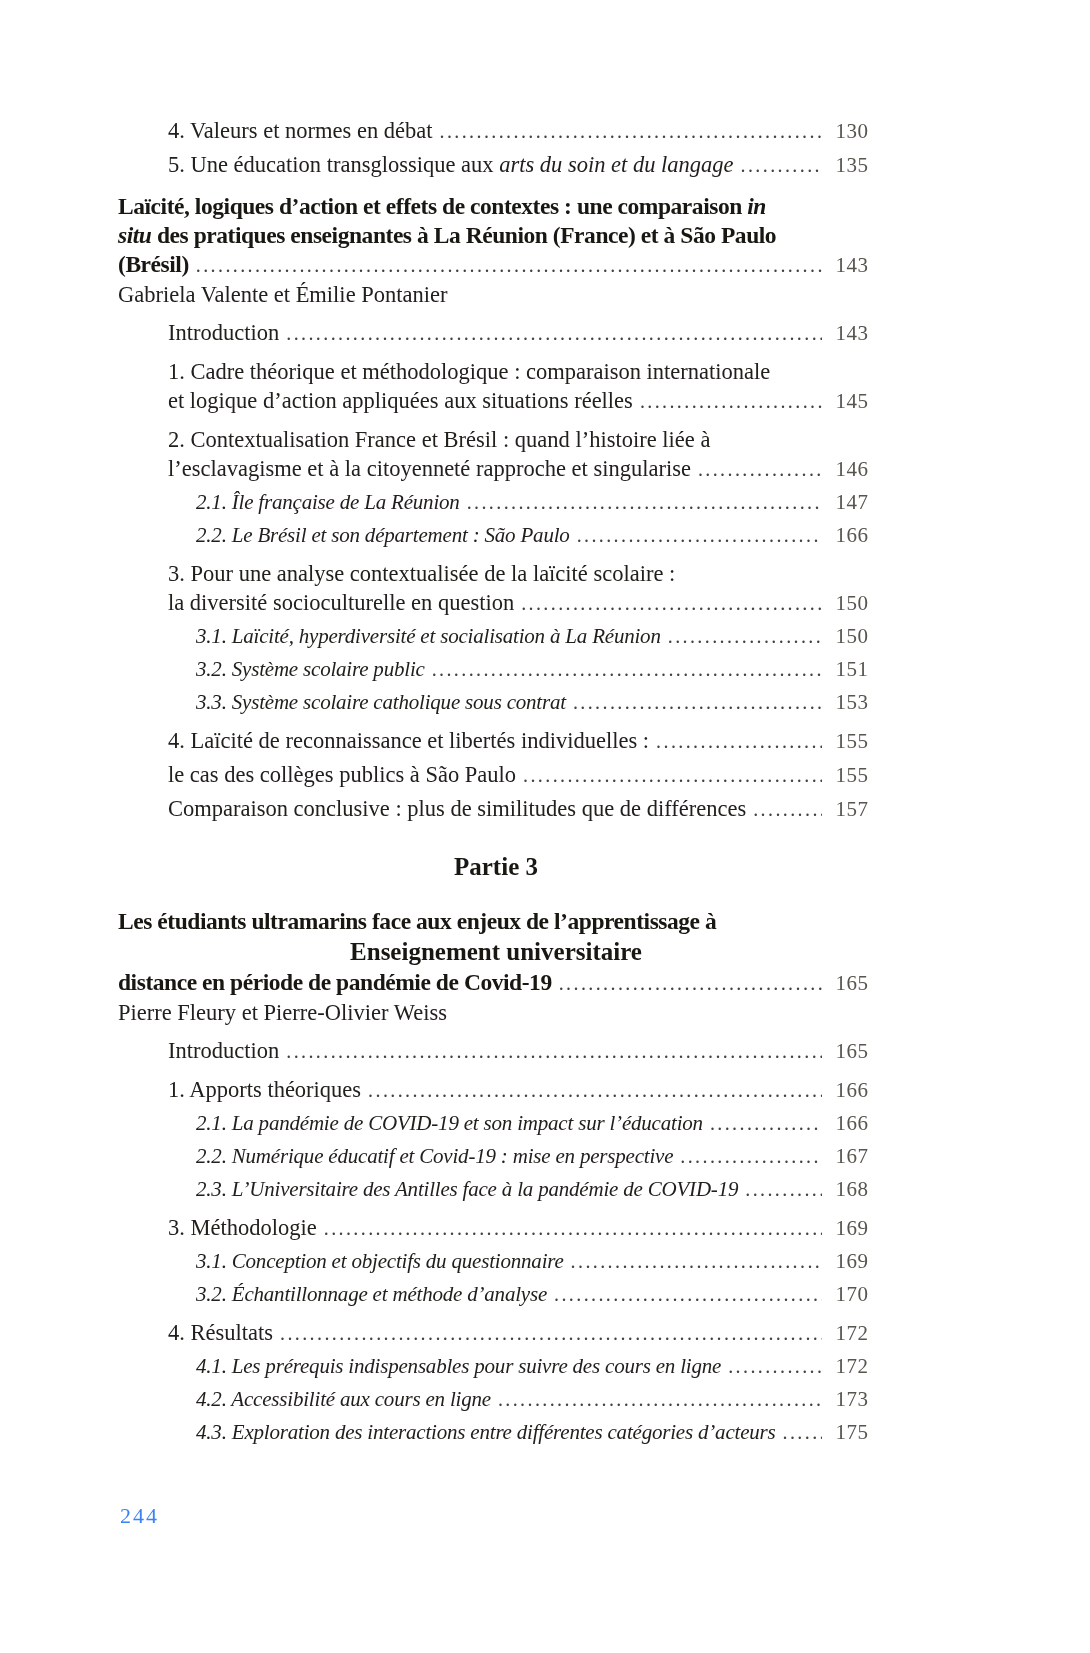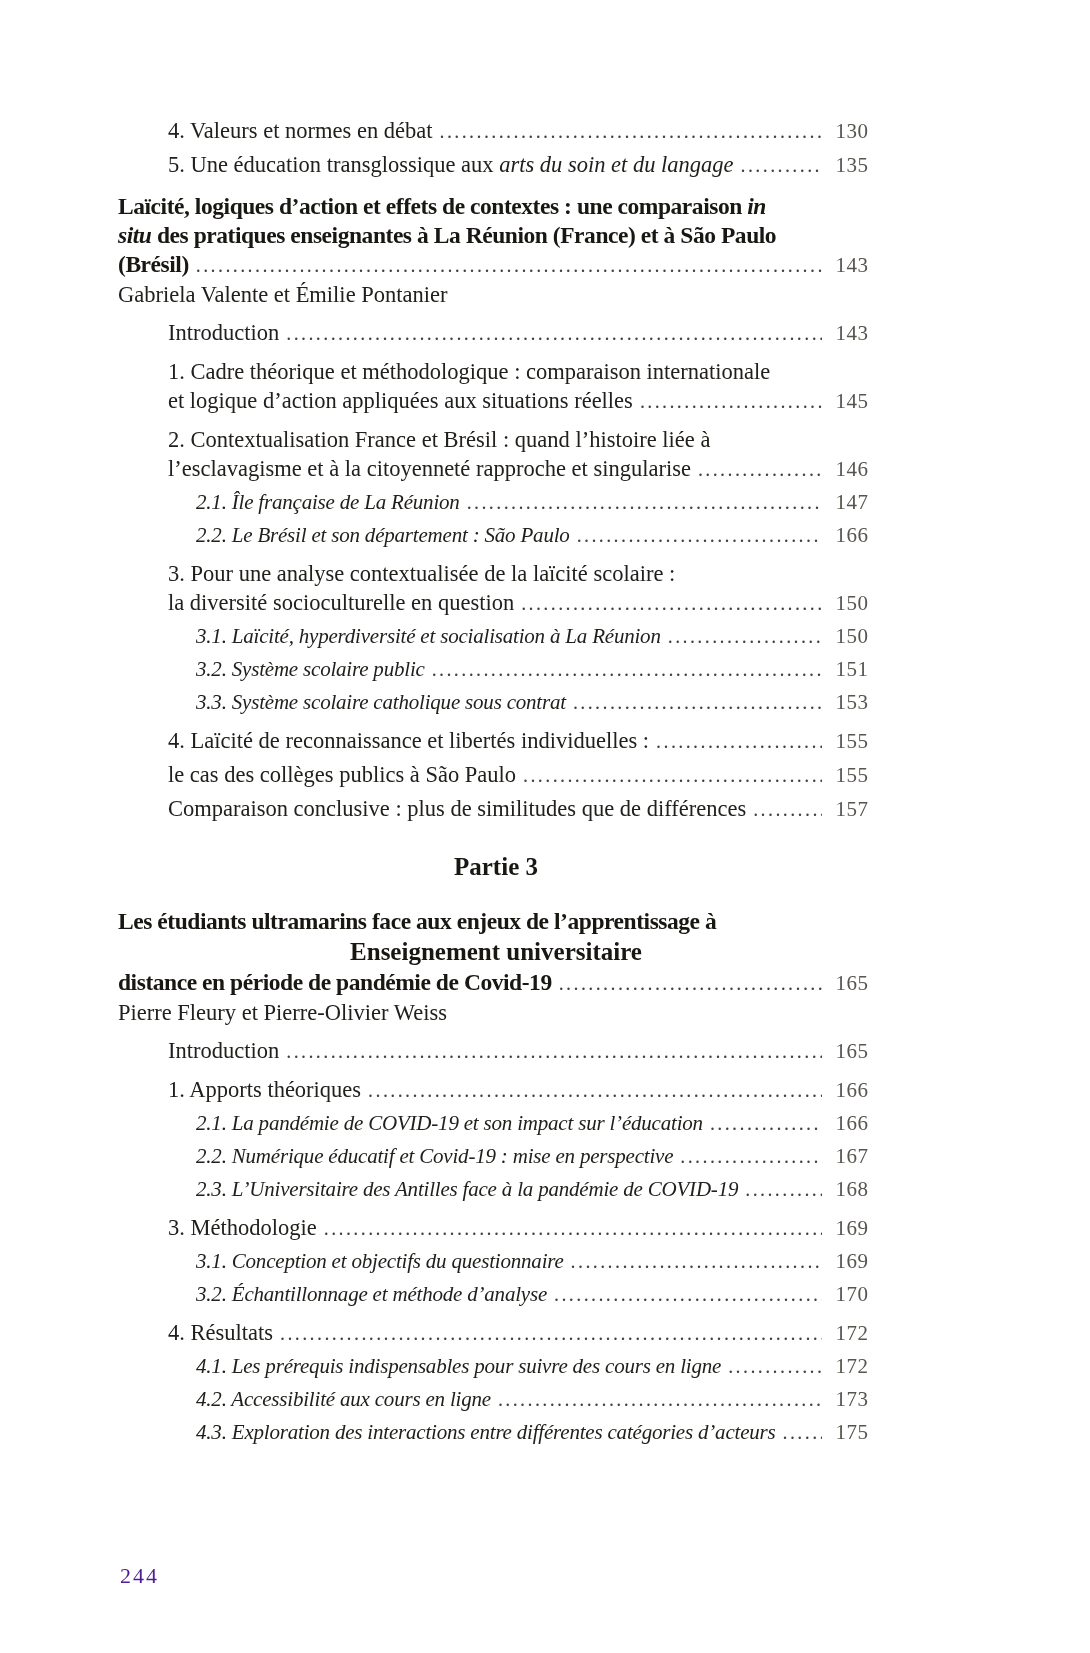--- a/index.html
+++ b/index.html
@@ -82,24 +82,24 @@
     font-size: 21px;
     color: #57554e;
     font-style: normal;
     font-weight: 400;
     letter-spacing: 0.5px;
   }
 
   .footer-pagenum {
     position: absolute;
     left: 120px;
-    top: 1563px;
+    top: 1503px;
     font-size: 22px;
     letter-spacing: 2px;
-    color: #4c1d95;
+    color: #3b82f6;
   }
 </style>
 </head>
 <body>
 
 <div class="page">
   <main class="toc" id="toc">
       <div class="row s1">
         <span class="txt"><span>4. Valeurs et normes en débat</span></span>
         <span class="dots"></span>

